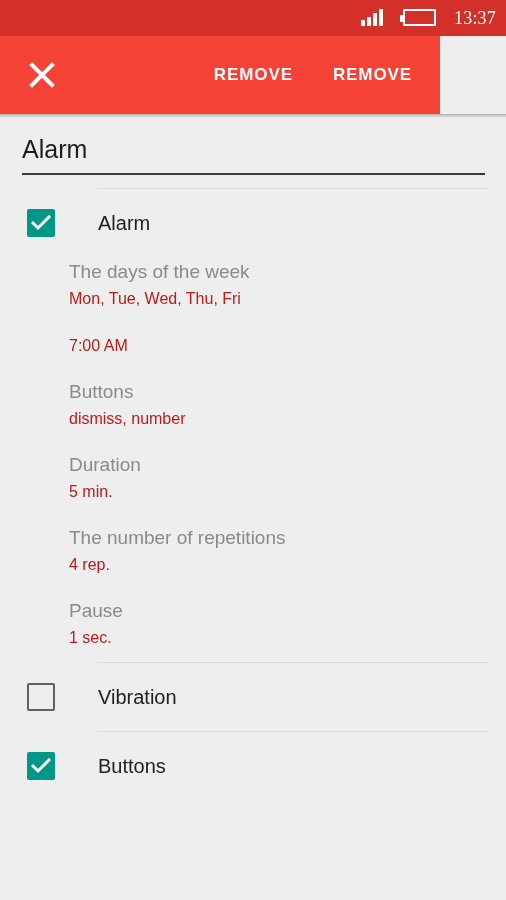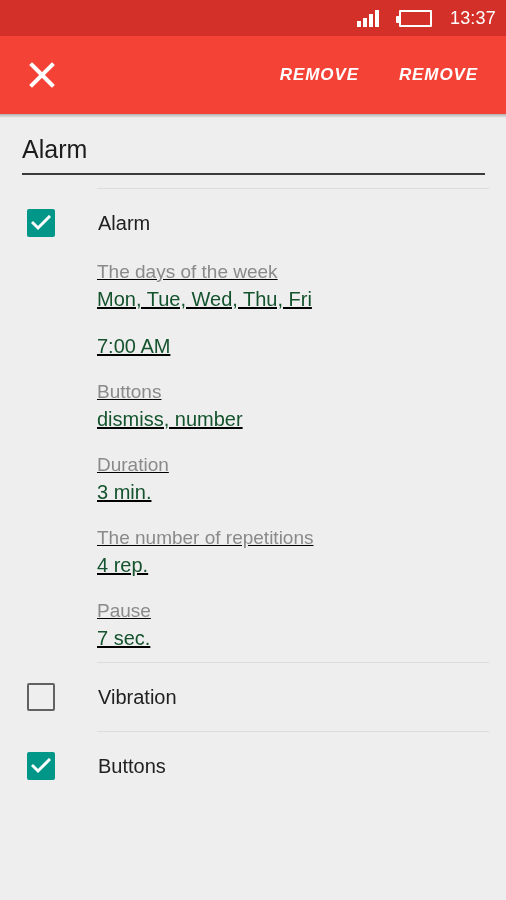--- a/index.html
+++ b/index.html
@@ -24,22 +24,23 @@
     height: 36px;
     background: #d33029;
     display: flex;
     align-items: center;
     justify-content: flex-end;
     box-sizing: border-box;
     padding-right: 10px;
   }
   .status-icons {
     display: flex;
-    align-items: flex-end;
+    align-items: flex-start;
     gap: 16px;
+    font-family: Liberation Serif, serif;
   }
   .signal-icon {
     display: flex;
     align-items: flex-end;
     gap: 2px;
     height: 17px;
   }
   .signal-icon i {
     display: block;
     width: 4px;
@@ -75,28 +76,27 @@
     font-size: 18px;
     letter-spacing: 0.2px;
     line-height: 1;
     margin-left: 2px;
   }
 
   
   .app-bar {
     position: absolute;
     top: 36px; left: 0;
-    width: 506px;
+    width: 440px;
     height: 78px;
     background: #f44336;
     display: flex;
     align-items: center;
     box-sizing: border-box;
     padding: 0 18px 0 20px;
-    font-style: italic;
   }
   .close-btn {
     width: 44px;
     height: 44px;
     display: flex;
     align-items: center;
     justify-content: center;
     cursor: pointer;
     flex: 0 0 auto;
   }
@@ -184,37 +184,36 @@
     top: 6px;
   }
   .check-label {
     font-size: 20px;
     color: #212121;
     margin-left: 43px;
     line-height: 1;
   }
 
   .detail-list {
-    padding-left: 97px;
+    padding-left: 69px;
     padding-top: 2px;
     padding-bottom: 10px;
-    text-decoration: underline;
   }
   .detail-item {
     margin-bottom: 19px;
   }
   .detail-item:last-child { margin-bottom: 0; }
   .detail-label {
     font-size: 19px;
     color: #8a8a8a;
     line-height: 26px;
   }
   .detail-value {
-    font-size: 20px;
-    color: #14532d;
+    font-size: 16px;
+    color: #b91c1c;
     line-height: 28px;
   }
 </style>
 </head>
 <body>
 
 <div class="status-bar">
   <div class="status-icons">
     <span class="signal-icon">
       <i></i>
@@ -272,31 +271,31 @@
       <div class="detail-value">7:00 AM</div>
     </div>
 
     <div class="detail-item">
       <div class="detail-label">Buttons</div>
       <div class="detail-value">dismiss, number</div>
     </div>
 
     <div class="detail-item">
       <div class="detail-label">Duration</div>
-      <div class="detail-value">3 min.</div>
+      <div class="detail-value">5 min.</div>
     </div>
 
     <div class="detail-item">
       <div class="detail-label">The number of repetitions</div>
       <div class="detail-value">4 rep.</div>
     </div>
 
     <div class="detail-item">
       <div class="detail-label">Pause</div>
-      <div class="detail-value">7 sec.</div>
+      <div class="detail-value">1 sec.</div>
     </div>
 
   </div>
 
   <div class="divider"></div>
 
   <div class="check-row">
     <span class="checkbox unchecked"></span>
     <span class="check-label">Vibration</span>
   </div>

